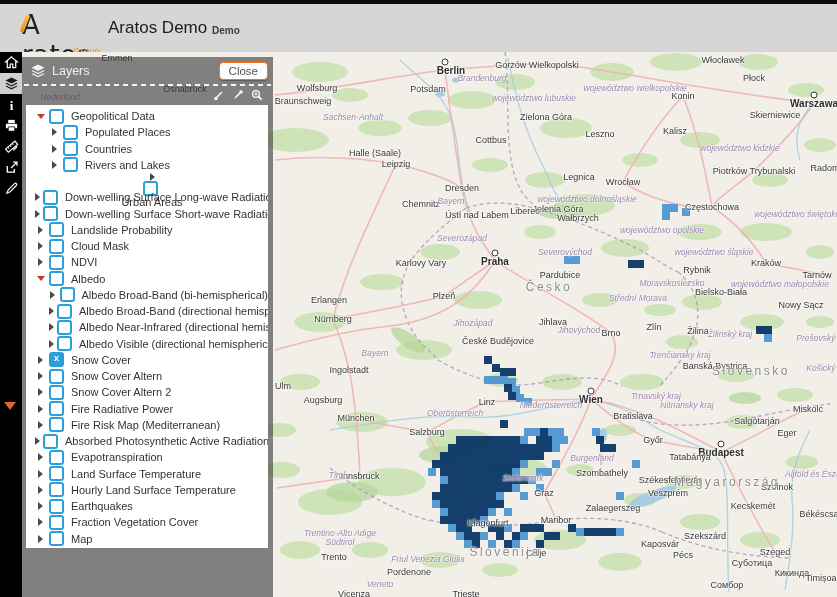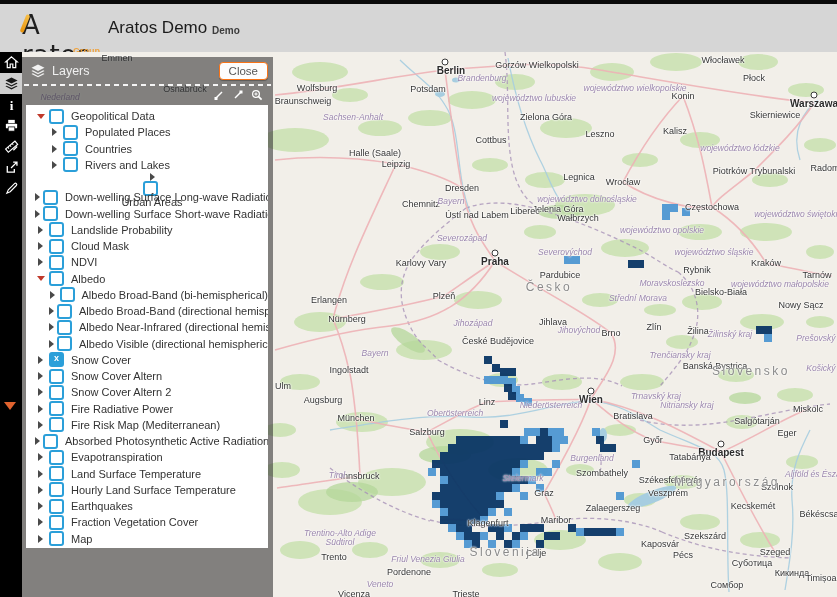--- a/index.html
+++ b/index.html
@@ -461,21 +461,21 @@
         <span class="lbl c" style="left: 753px; top: 500px;">Szeged</span>
         <span class="lbl c" style="left: 786px; top: 357px;">Miskolc</span>
         <span class="lbl c" style="left: 765px; top: 381px;">Eger</span>
         <span class="lbl c" style="left: 735px; top: 369px;">Salgótarján</span>
         <span class="lbl c" style="left: 580px; top: 421px;">Szombathely</span>
         <span class="lbl c" style="left: 591px; top: 456px;">Zalaegerszeg</span>
         <span class="lbl c" style="left: 802px; top: 462px;">Békéscsaba</span>
         <span class="lbl c" style="left: 534px; top: 468px;">Maribor</span>
         <span class="lbl c" style="left: 514px; top: 501px;">Celje</span>
         <span class="lbl c" style="left: 307px; top: 248px;">Erlangen</span>
-        <span class="lbl c" style="left: 325px; top: 267px; text-align: right;">Nürnberg</span>
+        <span class="lbl c" style="left: 311px; top: 267px; text-align: right;">Nürnberg</span>
         <span class="lbl c" style="left: 327px; top: 318px;">Ingolstadt</span>
         <span class="lbl c" style="left: 301px; top: 348px;">Augsburg</span>
         <span class="lbl c" style="left: 334px; top: 366px;">München</span>
         <span class="lbl c" style="left: 255px; top: 334px; padding-left: 12px;">Ulm</span>
         <span class="lbl c" style="left: 338px; top: 424px;">Innsbruck</span>
         <span class="lbl c" style="left: 312px; top: 505px;">Trento</span>
         <span class="lbl c" style="left: 387px; top: 520px;">Pordenone</span>
         <span class="lbl c" style="left: 332px; top: 542px;">Vicenza</span>
         <span class="lbl c" style="left: 444px; top: 542px;">Trieste</span>
         <span class="lbl c" style="left: 730px; top: 511px;">Суботица</span>

